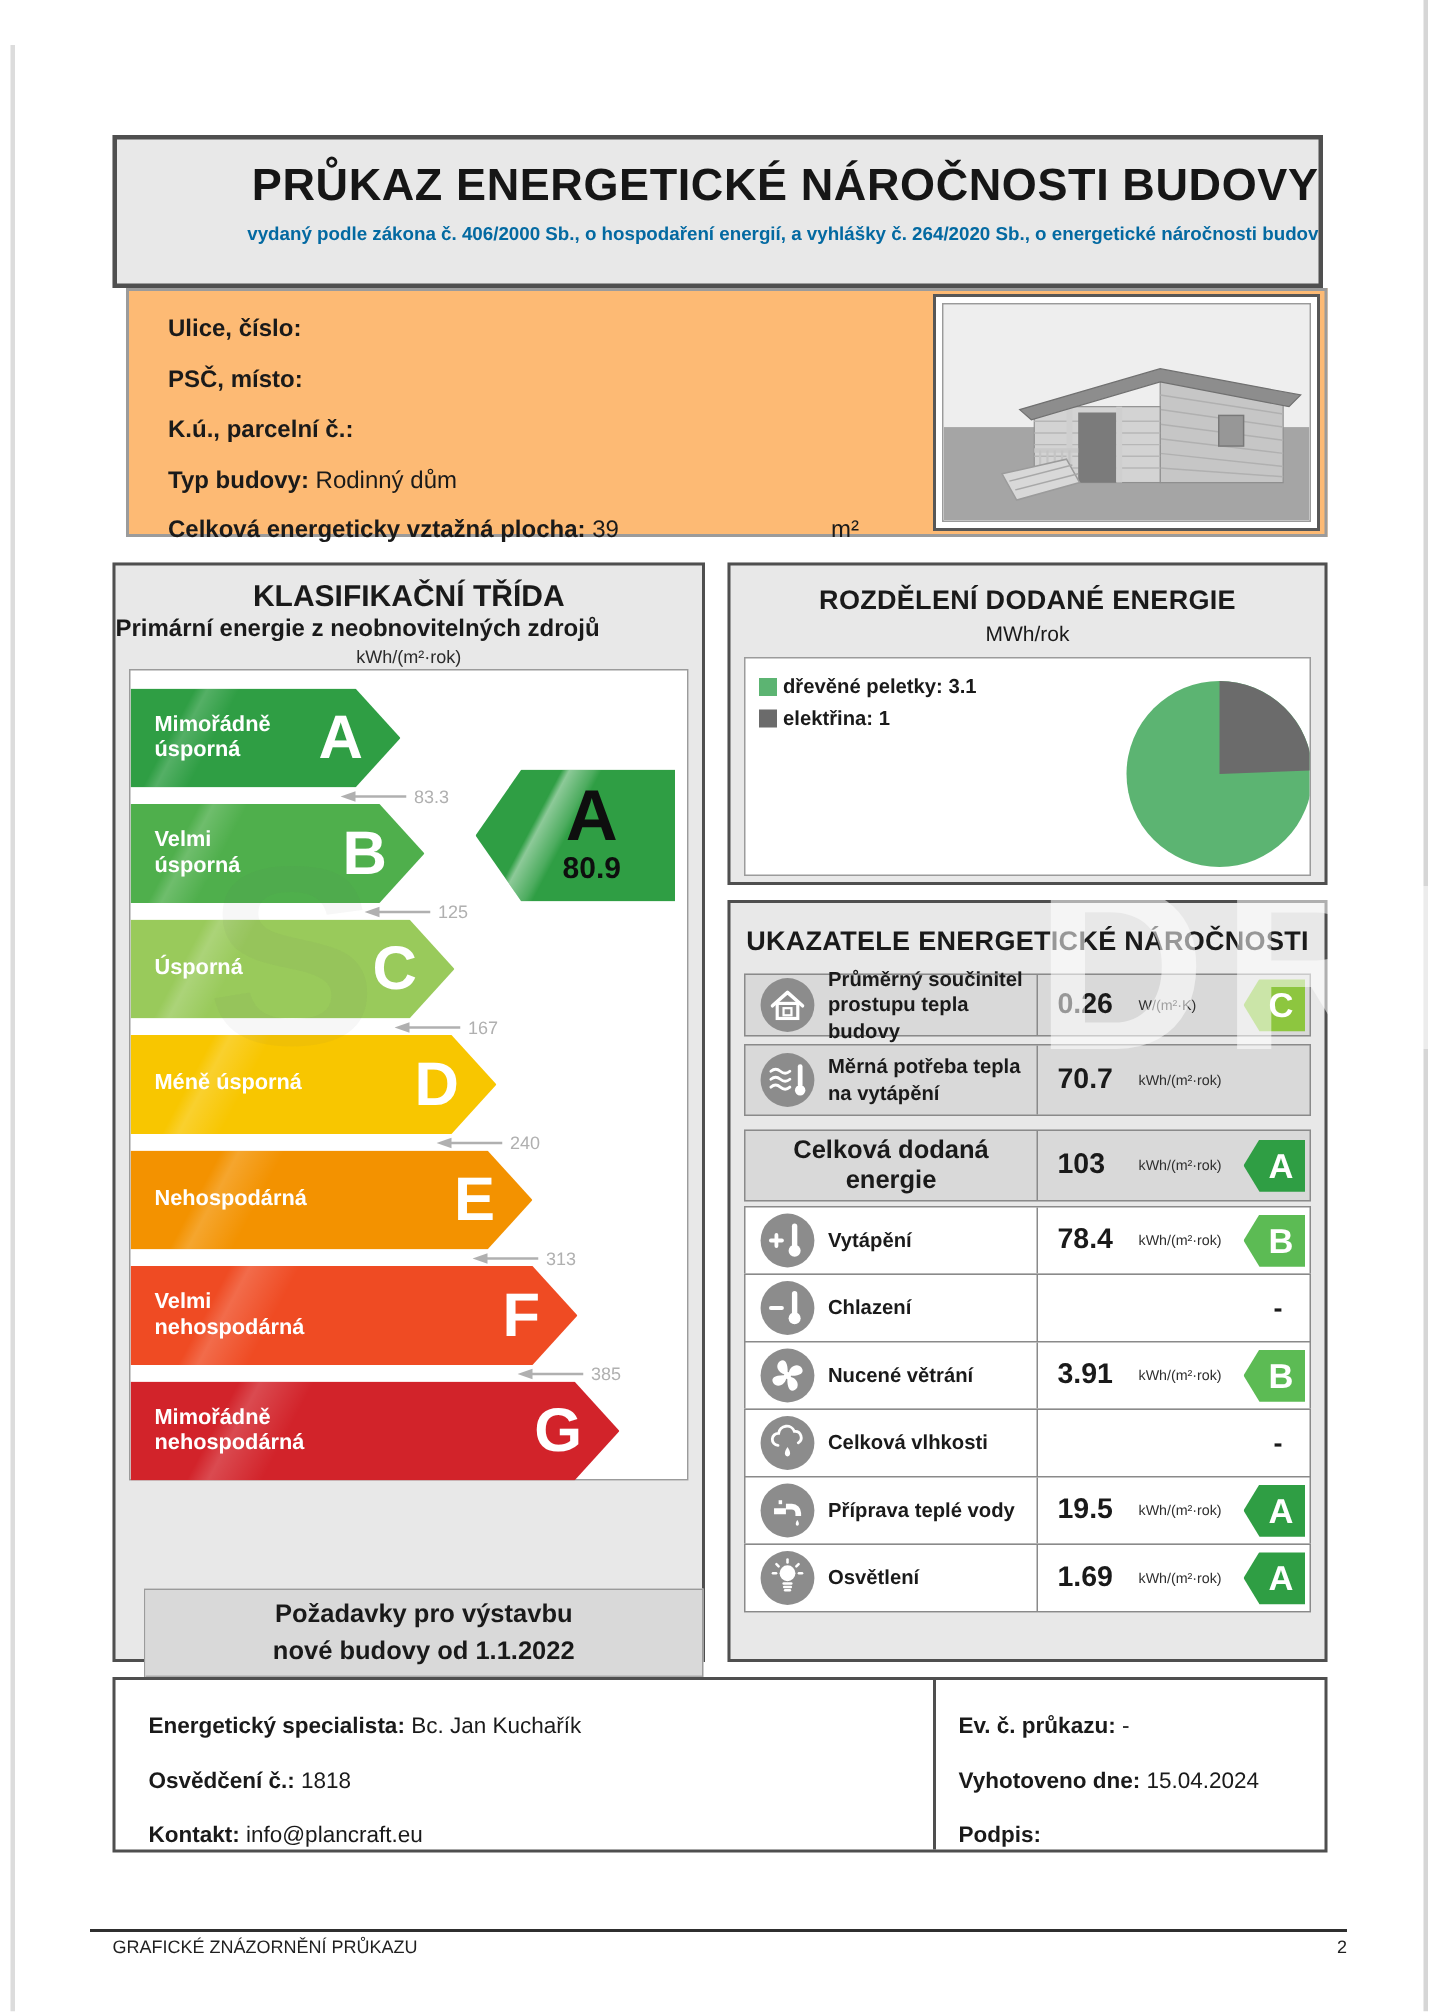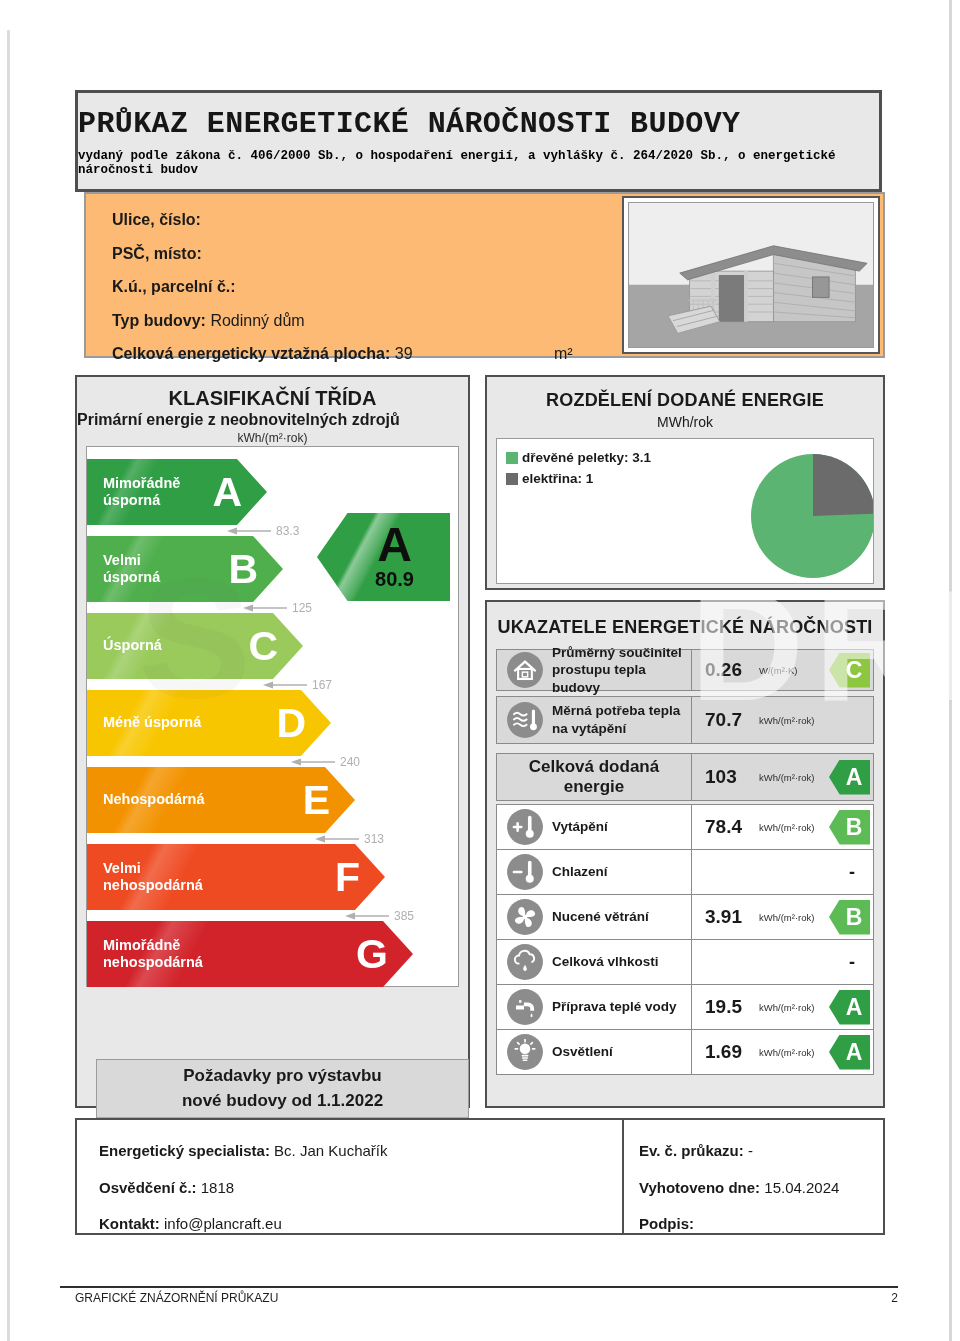--- a/index.html
+++ b/index.html
@@ -2,23 +2,23 @@
 <html><head>
 <meta charset="utf-8">
 <style>
   * { margin:0; padding:0; box-sizing:border-box; }
   html,body { width:960px; height:1341px; background:#ffffff; font-family:"Liberation Sans", sans-serif; color:#1a1a1a; overflow:hidden; position:relative; }
 
   .scan-edge-l { position:absolute; left:7px; top:30px; width:3px; height:1311px; background:#dcdcdc; }
   .scan-edge-r { position:absolute; left:949px; top:0; width:3px; height:1341px; background:#d6d6d6; }
 
   
-  .header-box { position:absolute; left:75px; top:90px; width:807px; height:102px; background:#e8e8e8; border:3px solid #4f4f4f; text-align:left;font-family:Liberation Mono, monospace; }
+  .header-box { position:absolute; left:75px; top:90px; width:807px; height:102px; background:#e8e8e8; border:3px solid #4f4f4f; text-align:right; }
   .header-title { margin-top:14px; font-size:30px; font-weight:bold; letter-spacing:.4px; color:#161616; }
-  .header-sub { margin-top:8px; font-size:12.5px; font-weight:bold; color:#000000; }
+  .header-sub { margin-top:8px; font-size:12.5px; font-weight:bold; color:#0369a1; }
 
   
   .info-box { position:absolute; left:84px; top:192px; width:801px; height:166px; background:#fdba74; border:2px solid #9b9b9b; padding:17px 0 0 26px; }
   .info-line { height:33.5px; font-size:16px; position:relative; }
   .info-line b { font-weight:bold; }
   .info-val { font-weight:normal; }
   .area-unit { position:absolute; left:442px; top:0; font-weight:normal; }
 
   .photo-box { position:absolute; left:622px; top:196px; width:258px; height:158px; background:#fff; border:2px solid #575757; padding:4px; }
   .photo-inner { width:100%; height:100%; border:1px solid #9a9a9a; overflow:hidden; background:#efefef; }

